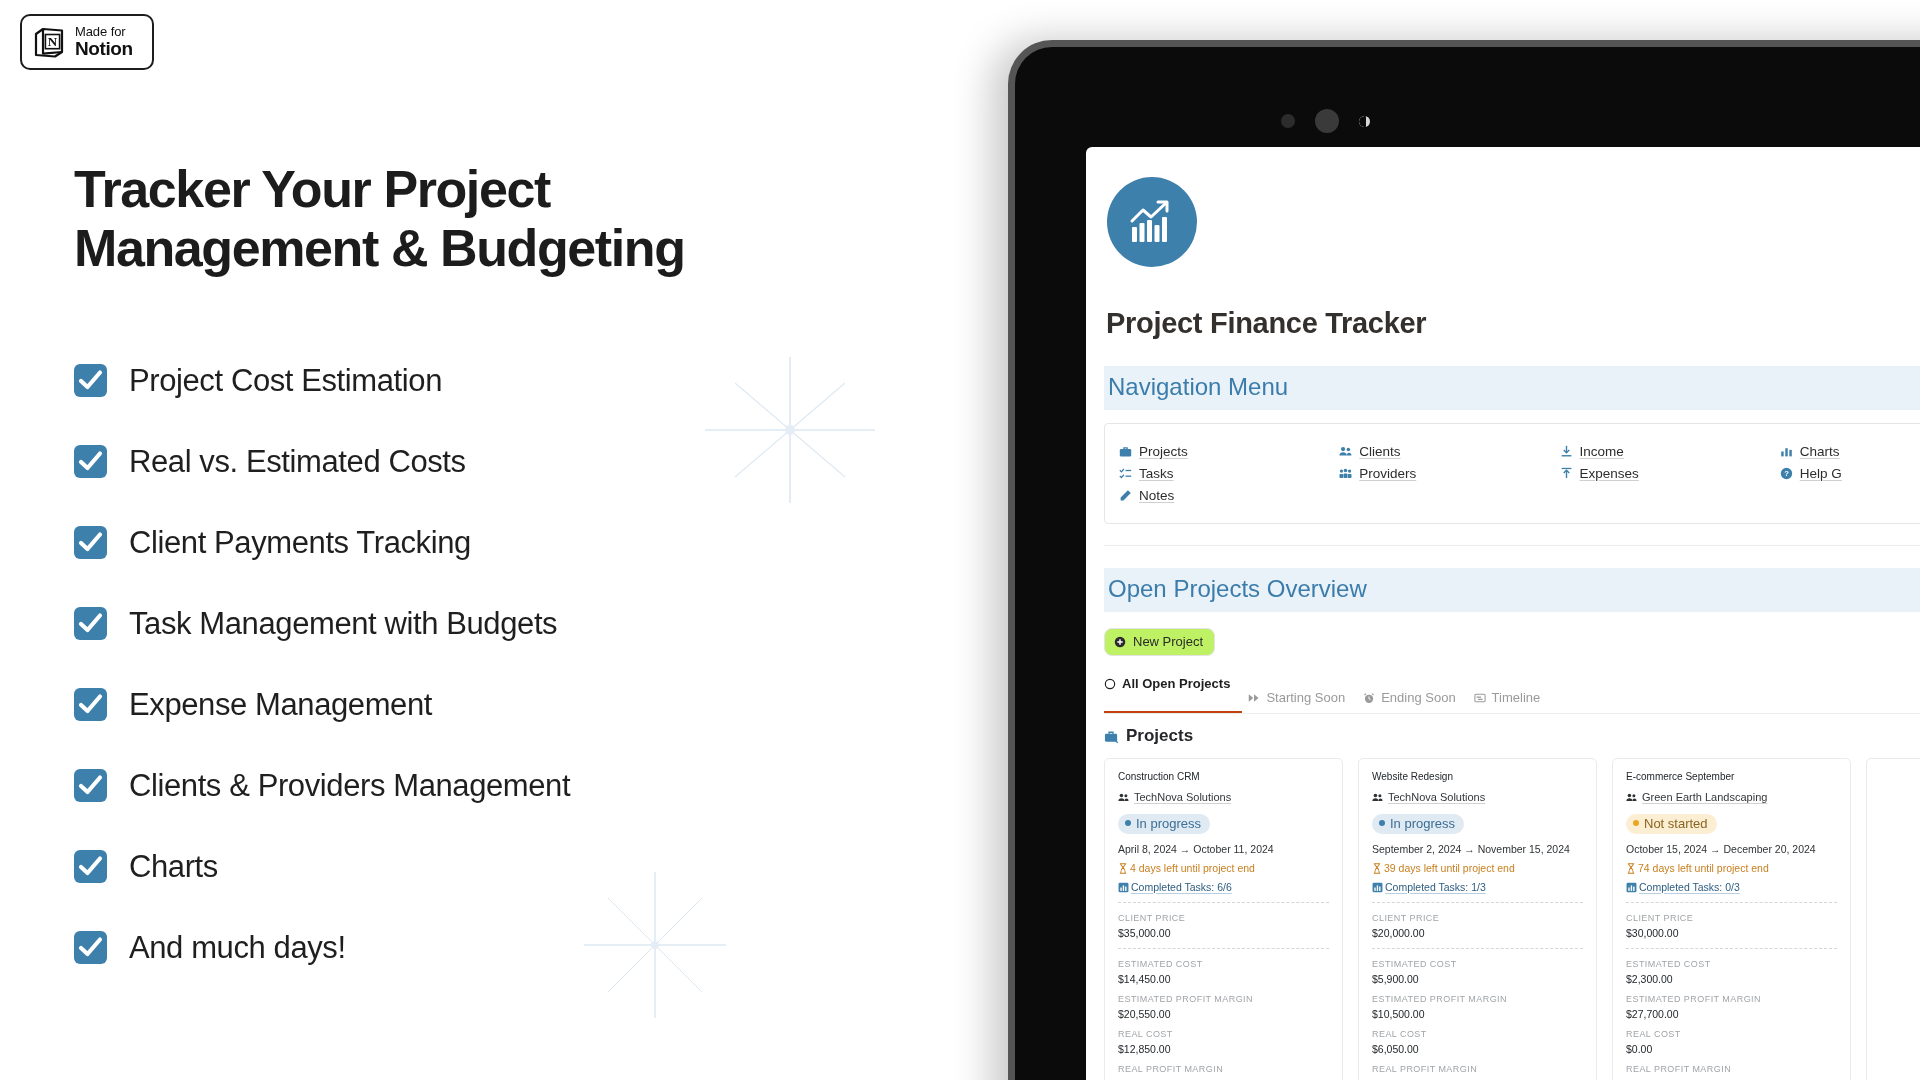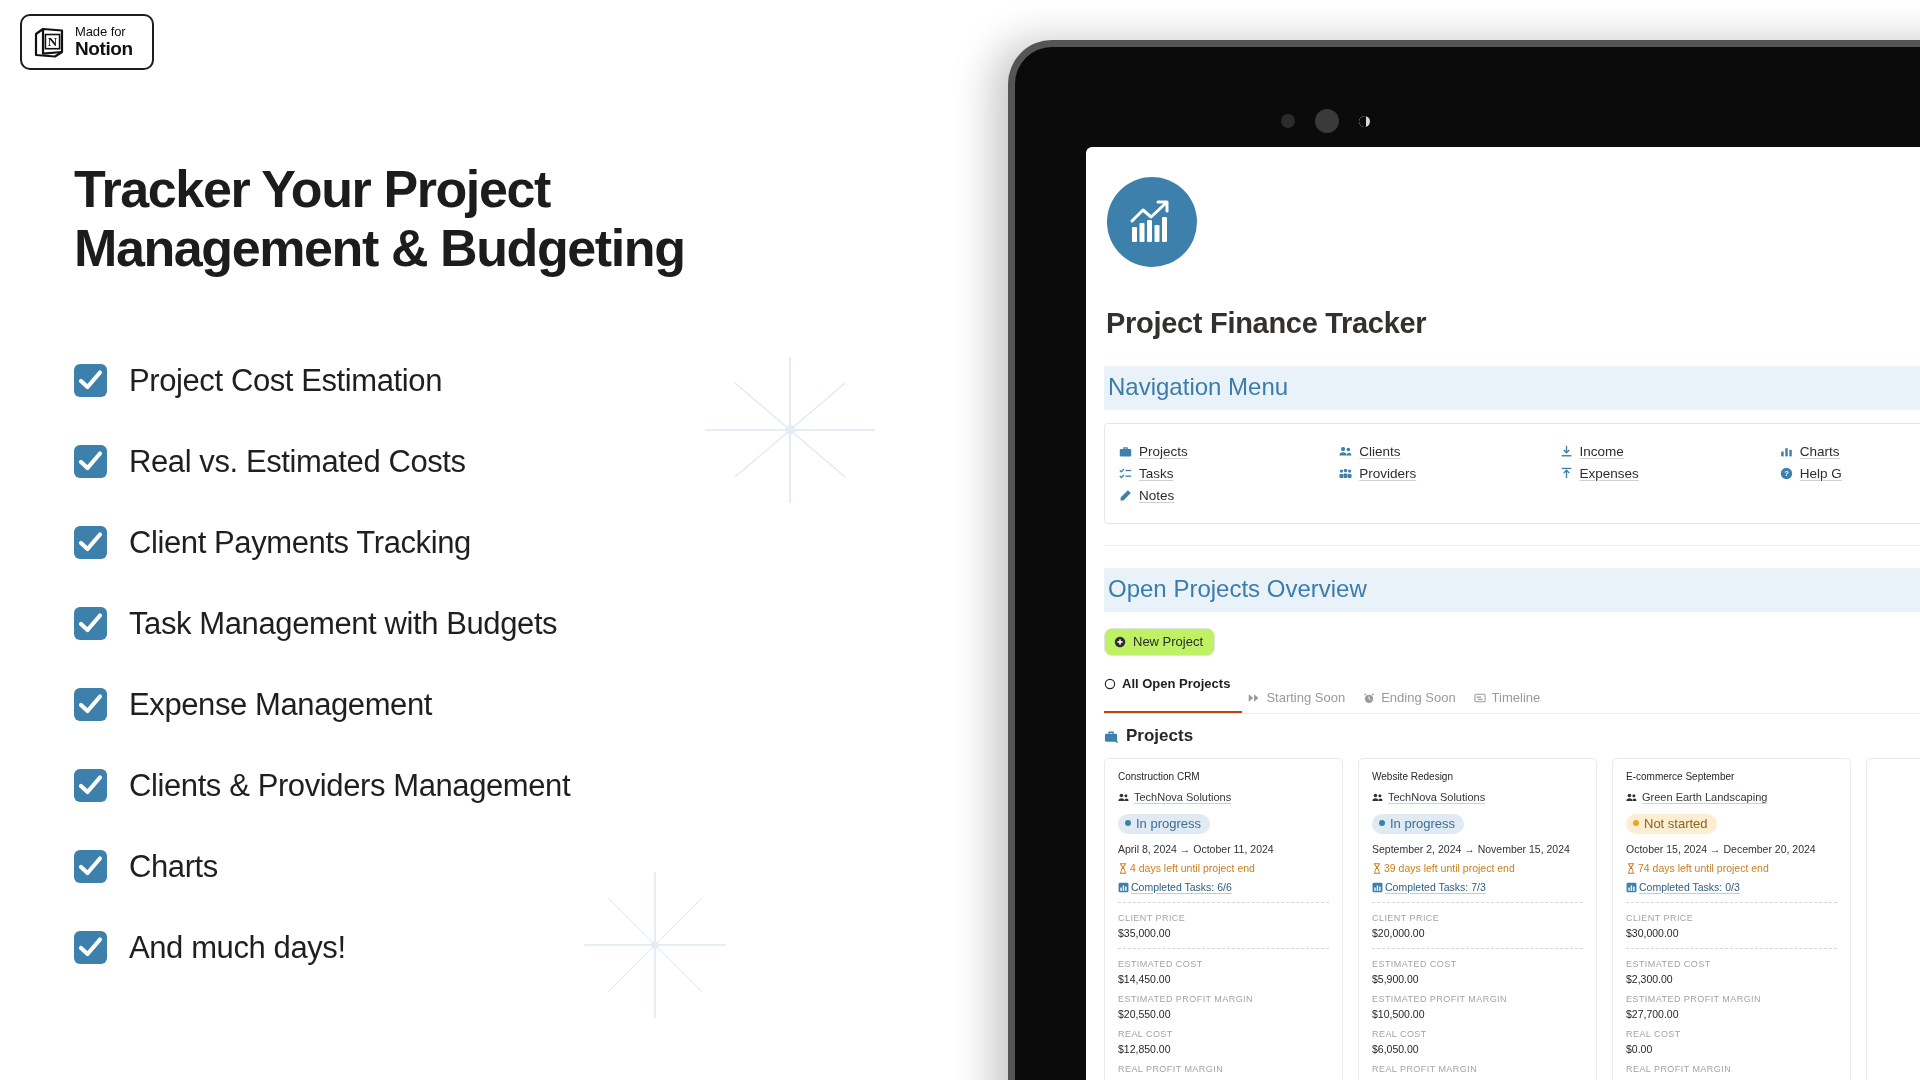--- a/index.html
+++ b/index.html
@@ -515,21 +515,21 @@
                 </svg>
               <span>39 days left until project end</span>
             </div>
             <div class="pcard-line linkish">
               <svg width="11" height="11" viewBox="0 0 16 16">
                   <rect x="0.8" y="1" width="14.4" height="14" rx="2" fill="#3d80ab"></rect>
                   <rect x="3.4" y="8" width="2" height="5" fill="#fff"></rect>
                   <rect x="6.9" y="5" width="2" height="8" fill="#fff"></rect>
                   <rect x="10.4" y="6.6" width="2" height="6.4" fill="#fff"></rect>
                 </svg>
-              <span class="lbl">Completed Tasks: 7/3</span>
+              <span class="lbl">Completed Tasks: 1/3</span>
             </div>
             <div class="dotted"></div>
             <div class="fld-label">CLIENT PRICE</div>
             <div class="fld-value">$20,000.00</div>
             <div class="dotted"></div>
             <div class="fld-label">ESTIMATED COST</div>
             <div class="fld-value">$5,900.00</div>
             <div class="fld-label">ESTIMATED PROFIT MARGIN</div>
             <div class="fld-value">$10,500.00</div>
             <div class="fld-label">REAL COST</div>

